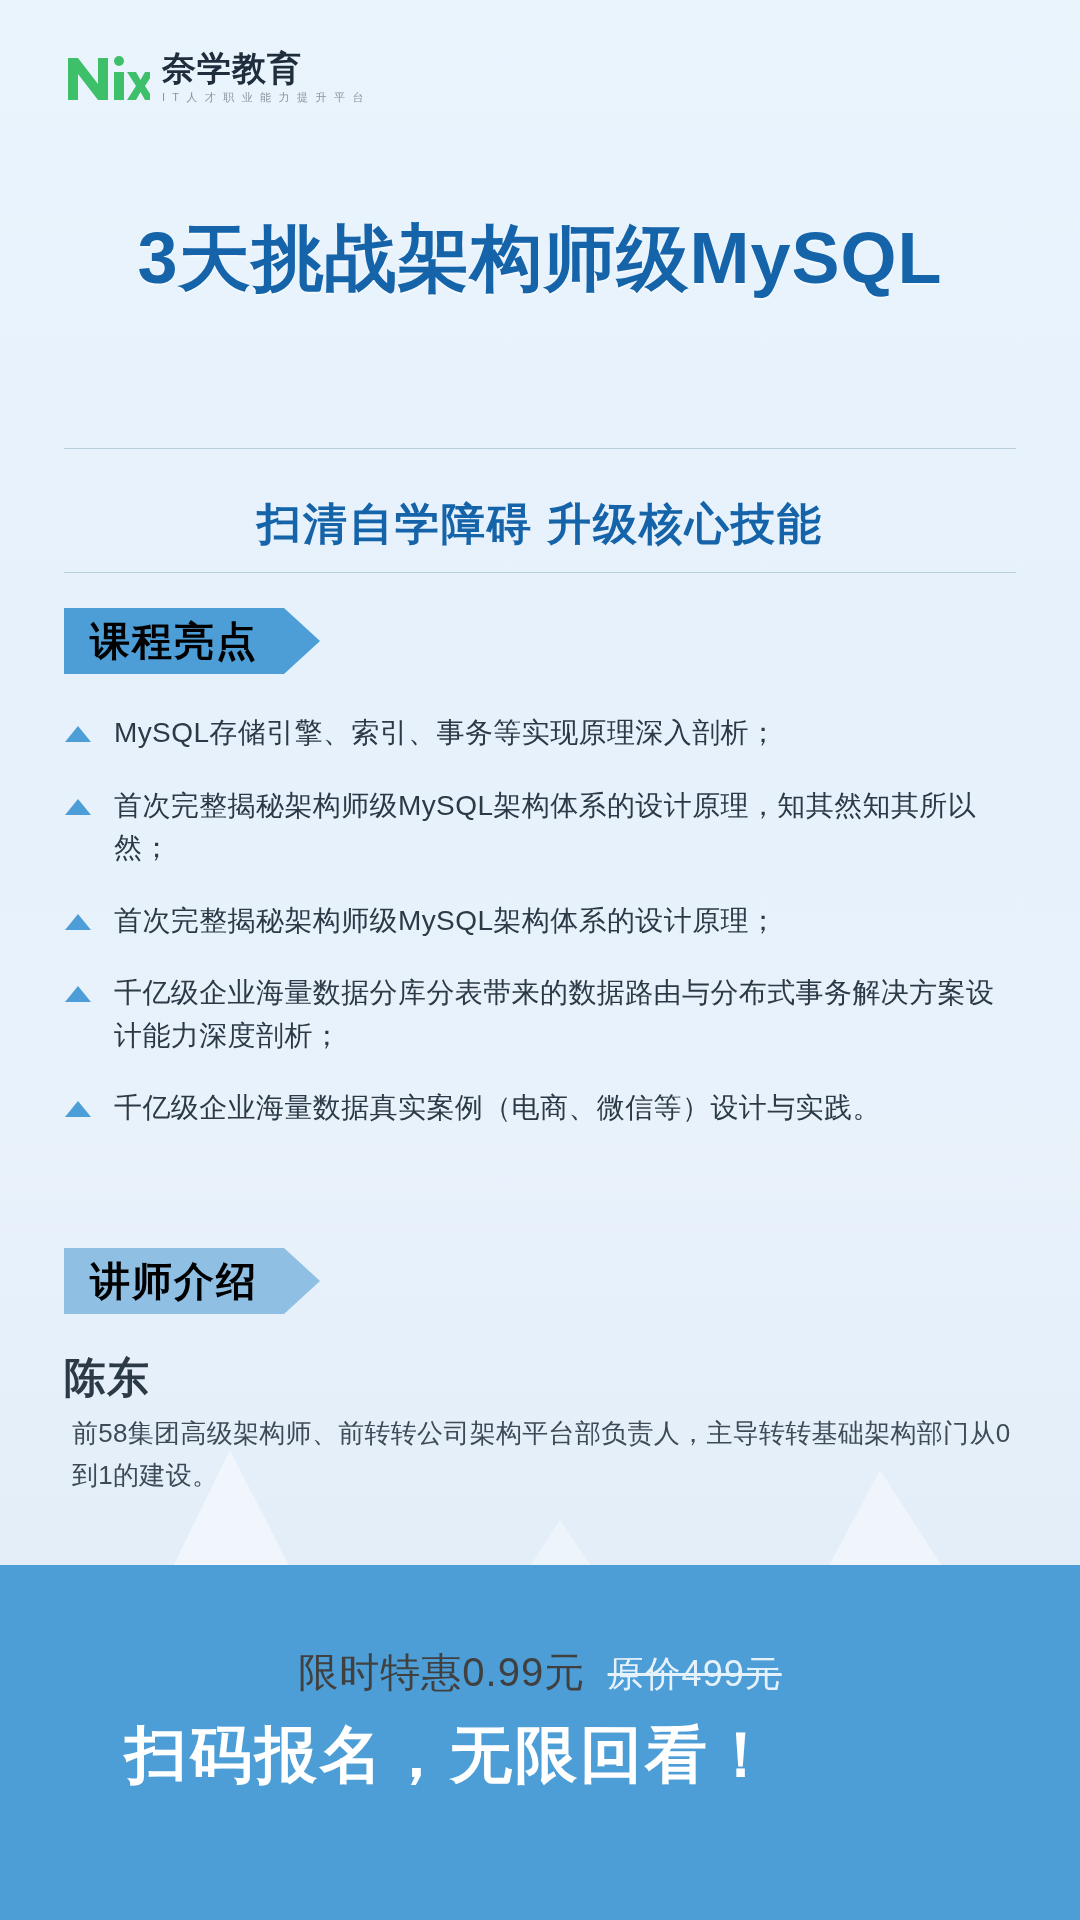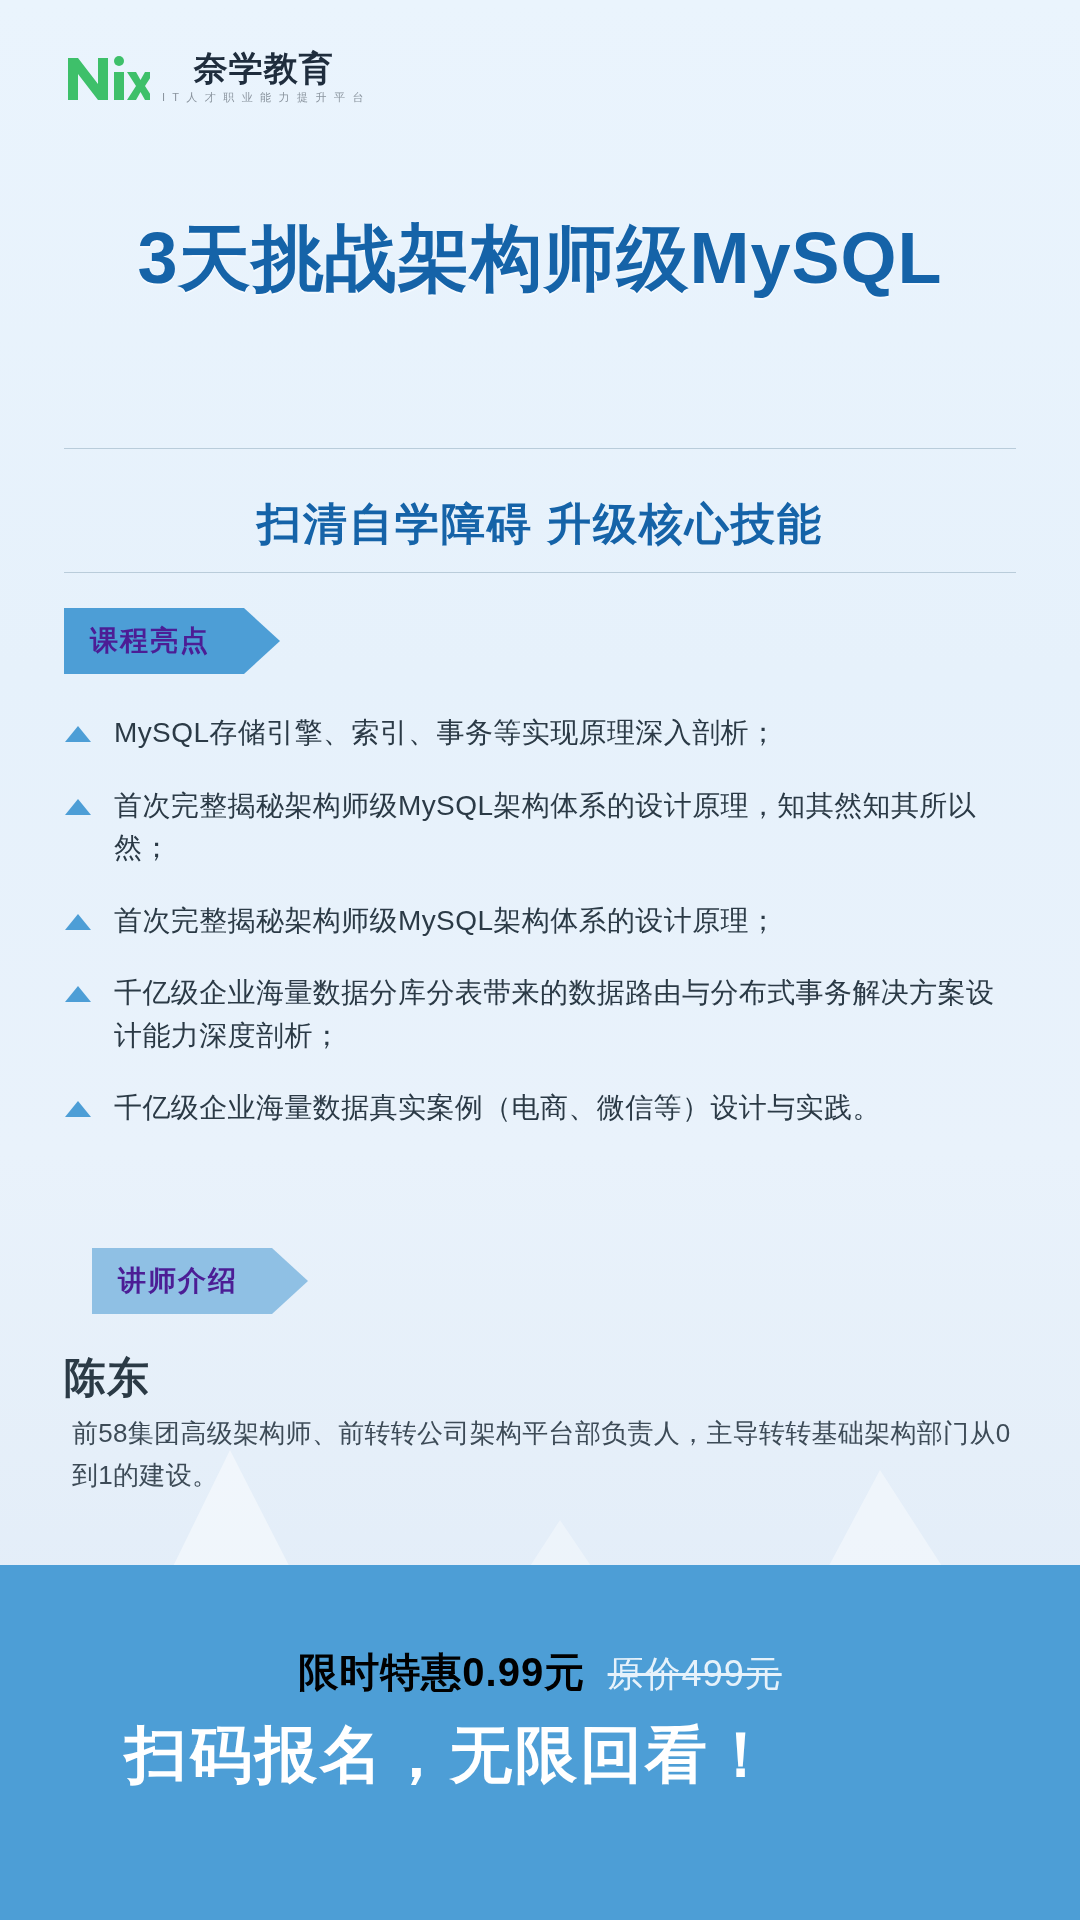--- a/index.html
+++ b/index.html
@@ -16,21 +16,21 @@
   }
   
   .mountains {
     position:absolute;
     left:0; bottom:0; width:1080px; height:700px;
     pointer-events:none;
   }
   .header {
     position:absolute;
     top:48px; left:64px;
-    display:flex; align-items:center;text-align:center;
+    display:flex; align-items:center;
   }
   .logo-mark {
     display:block;
   }
   .logo-text-wrap {
     margin-left:12px;
     display:flex; flex-direction:column; justify-content:center;
   }
   .logo-name {
     font-size:34px; font-weight:bold; color:#1f2d3d; letter-spacing:1px; line-height:1.05;
@@ -79,33 +79,33 @@
   .tag-body {
     position:relative;
     height:66px;
     background:#4d9ed6;
     display:flex; align-items:center;
     padding:0 26px 0 26px;
     min-width:180px;
   }
   .tag-body.yellowish { background:#8fc0e4; }
   .tag-text {
-    font-size:28px; font-weight:bold; color:#4c1d95; letter-spacing:2px;
+    font-size:40px; font-weight:bold; color:#000000; letter-spacing:2px;
     white-space:nowrap;
   }
   .tag-arrow {
     width:0; height:0;
     border-top:33px solid transparent;
     border-bottom:33px solid transparent;
     border-left:36px solid #4d9ed6;
   }
   .tag-arrow.yellowish { border-left-color:#8fc0e4; }
 
   .tag-highlights { top:608px; }
-  .tag-teacher { top:1248px;margin-left:28px; }
+  .tag-teacher { top:1248px; }
 
   .bullets {
     position:absolute;
     top:712px; left:64px; width:960px;
   }
   .bullet {
     display:flex;
     align-items:flex-start;
     margin-bottom:30px;
   }
@@ -136,21 +136,21 @@
     left:0; bottom:0; width:1080px; height:355px;
     background:#4d9ed6;
   }
   .price-row {
     position:absolute;
     top:80px; left:0; width:1080px;
     text-align:center;
     white-space:nowrap;
   }
   .price-now {
-    font-size:40px; font-weight:bold; color:#000000; letter-spacing:1px;
+    font-size:40px; font-weight:normal; color:#404040; letter-spacing:1px;
   }
   .price-old {
     font-size:36px; color:#e6f2fb; letter-spacing:1px;
     text-decoration:line-through;
     margin-left:18px;
   }
   .cta {
     position:absolute;
     top:148px; left:0; width:900px;
     text-align:center;

